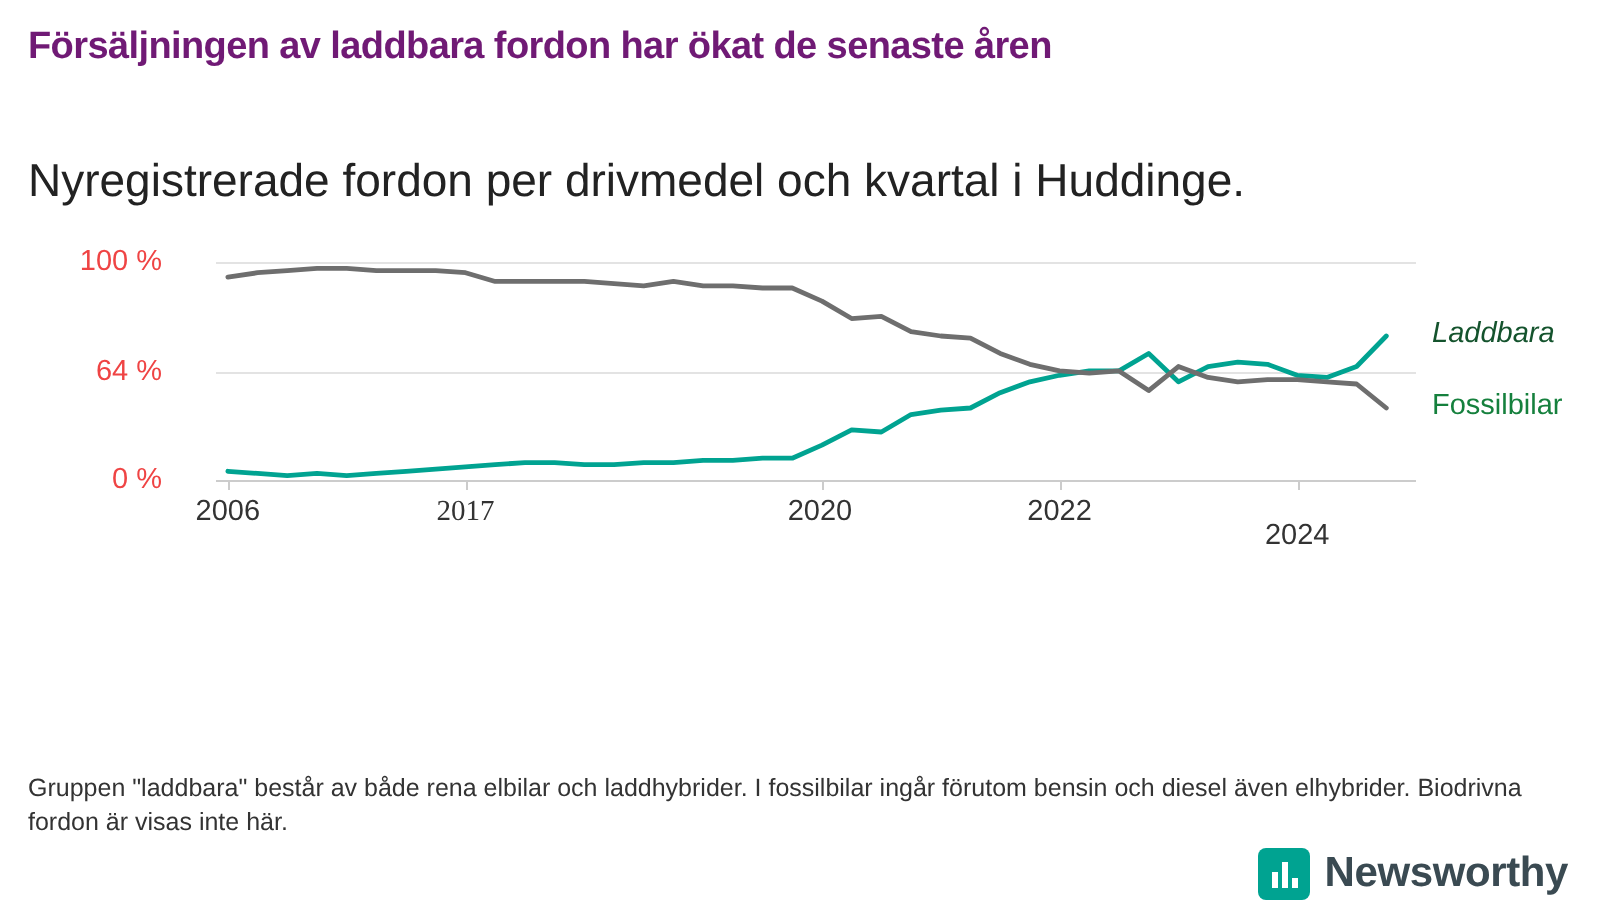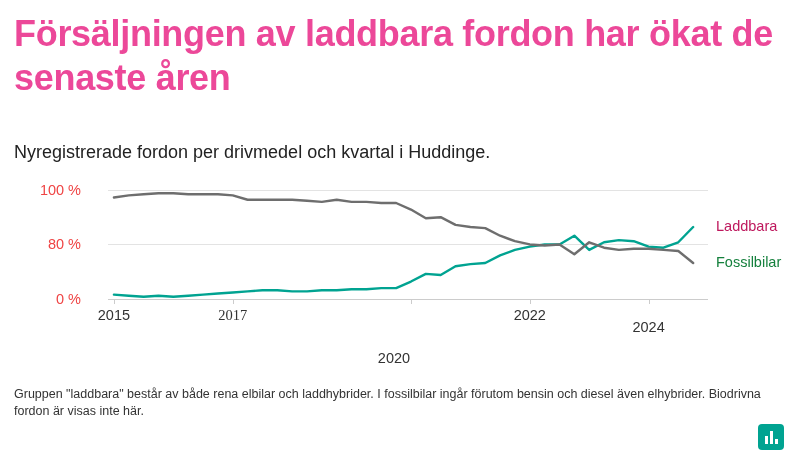--- a/index.html
+++ b/index.html
@@ -16,30 +16,30 @@
     position: relative;
   }
   .page {
     position: relative;
     width: 800px;
     height: 450px;
     box-sizing: border-box;
     padding: 0 14px;
   }
   .title {
-    font-size: 36px;
+    font-size: 19px;
     font-weight: bold;
     line-height: 1.22;
     letter-spacing: -0.3px;
-    color: #ec4899;
+    color: #701a75;
     margin: 12px 0 0 0;
     max-width: 760px;
   }
   .subtitle {
-    font-size: 18px;
+    font-size: 23px;
     color: #222222;
     margin-top: 42px;
   }
   .chart-wrap {
     position: relative;
     margin-top: 16px;
     width: 772px;
     height: 160px;
   }
   .plot {
@@ -85,21 +85,21 @@
     top: 120px;
     width: 1px;
     height: 5px;
     background: #cccccc;
   }
   .series-label {
     position: absolute;
     font-size: 14.5px;
     white-space: nowrap;
   }
-  .lbl-laddbara { color: #be185d; }
+  .lbl-laddbara { color: #14532d; font-style: italic; }
   .lbl-fossil { color: #15803d; }
   .footnote {
     position: absolute;
     left: 14px;
     top: 374px;
     width: 770px;
     font-size: 12.5px;
     line-height: 1.35;
     color: #333333;
   }
@@ -153,42 +153,43 @@
         <div class="gridline" style="top: 65.4545px;"></div>
         <div class="gridline" style="top: 10.9091px;"></div>
         <svg width="600" height="120" viewBox="0 0 600 120" style="position: absolute; left: 0px; top: 0px; overflow: visible;">
           <polyline points="5.94,115.64 20.79,116.73 35.64,117.82 50.50,116.73 65.35,117.82 80.20,116.73 95.05,115.64 109.90,114.55 124.75,113.45 139.60,112.36 154.46,111.27 169.31,111.27 184.16,112.36 199.01,112.36 213.86,111.27 228.71,111.27 243.56,110.18 258.42,110.18 273.27,109.09 288.12,109.09 302.97,102.55 317.82,94.91 332.67,96.00 347.52,87.27 362.38,85.09 377.23,84.00 392.08,76.36 406.93,70.91 421.78,67.64 436.63,65.45 451.49,65.45 466.34,56.73 481.19,70.91 496.04,63.27 510.89,61.09 525.74,62.18 540.59,67.64 555.45,68.73 570.30,63.27 585.15,48.00" fill="none" stroke="#00a391" stroke-width="2.4" stroke-linejoin="round" stroke-linecap="round"></polyline>
           <polyline points="5.94,18.55 20.79,16.36 35.64,15.27 50.50,14.18 65.35,14.18 80.20,15.27 95.05,15.27 109.90,15.27 124.75,16.36 139.60,20.73 154.46,20.73 169.31,20.73 184.16,20.73 199.01,21.82 213.86,22.91 228.71,20.73 243.56,22.91 258.42,22.91 273.27,24.00 288.12,24.00 302.97,30.55 317.82,39.27 332.67,38.18 347.52,45.82 362.38,48.00 377.23,49.09 392.08,56.73 406.93,62.18 421.78,65.45 436.63,66.55 451.49,65.45 466.34,75.27 481.19,63.27 496.04,68.73 510.89,70.91 525.74,69.82 540.59,69.82 555.45,70.91 570.30,72.00 585.15,84.00" fill="none" stroke="#6e6e6e" stroke-width="2.4" stroke-linejoin="round" stroke-linecap="round"></polyline>
         </svg>
       </div>
     <div class="xaxis"></div>
     <div id="axis-layer">
         <div class="ytick" style="top: 120px;">0 %</div>
-        <div class="ytick" style="top: 65.4545px;">80 %</div>
+        <div class="ytick" style="top: 65.4545px;">64 %</div>
         <div class="ytick" style="top: 10.9091px;">100 %</div>
         <div class="xtick-mark" style="left: 99.9406px;"></div>
-        <div class="xtick-label" style="left: 99.9406px;">2015</div>
+        <div class="xtick-label" style="left: 99.9406px;">2006</div>
         <div class="xtick-mark" style="left: 218.752px;"></div>
         <div class="xtick-label" style="left: 218.752px; font-family: Liberation Serif, serif;">2017</div>
         <div class="xtick-mark" style="left: 396.97px;"></div>
-        <div class="xtick-label" style="left: 380px; margin-top: 43px;">2020</div>
+        <div class="xtick-label" style="left: 396px;">2020</div>
         <div class="xtick-mark" style="left: 515.782px;"></div>
         <div class="xtick-label" style="left: 515.782px;">2022</div>
         <div class="xtick-mark" style="left: 634.594px;"></div>
         <div class="xtick-label" style="left: 634.594px; margin-top: 12px;">2024</div>
       </div>
     <div id="labels-layer">
         <div class="series-label lbl-laddbara" style="left: 702px; top: 39px;">Laddbara</div>
         <div class="series-label lbl-fossil" style="left: 702px; top: 75px;">Fossilbilar</div>
       </div>
   </div>
 
   <div class="footnote">Gruppen "laddbara" består av både rena elbilar och laddhybrider. I fossilbilar ingår förutom bensin och diesel även elhybrider. Biodrivna fordon är visas inte här.</div>
 
   <div class="brand">
     <span class="brand-mark">
       <i class="b1"></i>
         <i class="b2"></i>
         <i class="b3"></i>
     </span>
+    <span class="brand-name">Newsworthy</span>
   </div>
 
 </div>
 
 </body></html>

